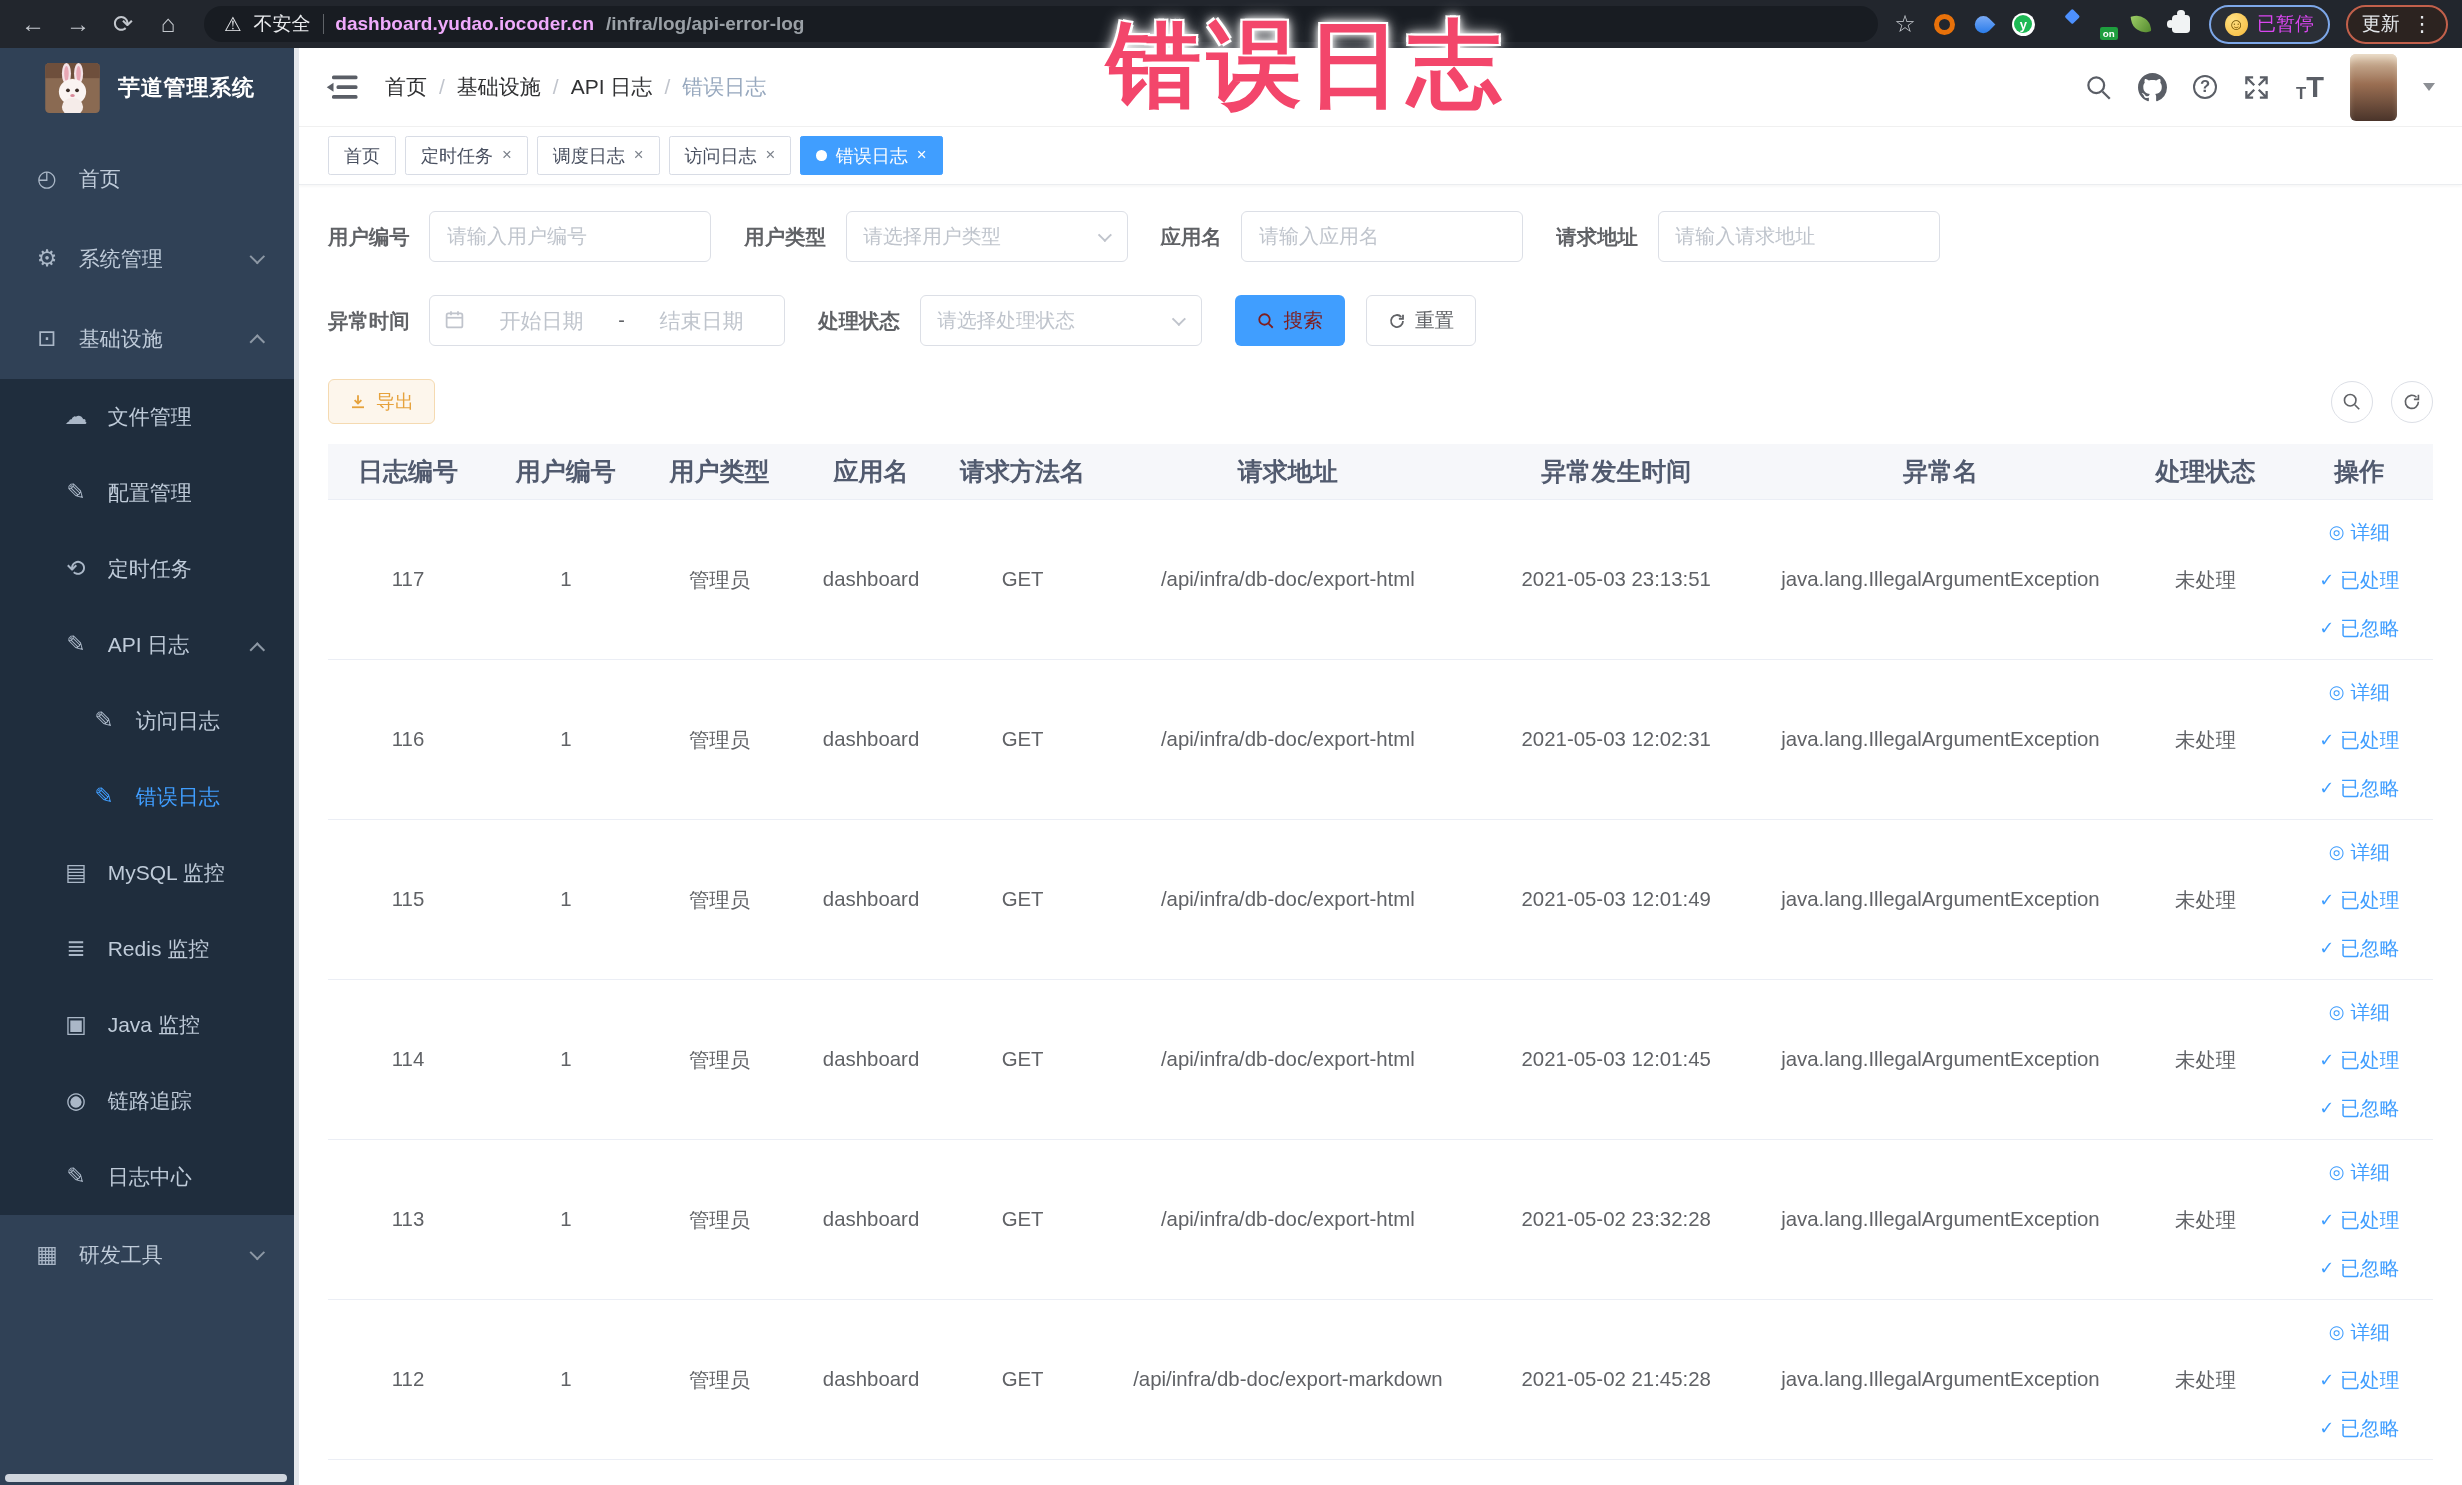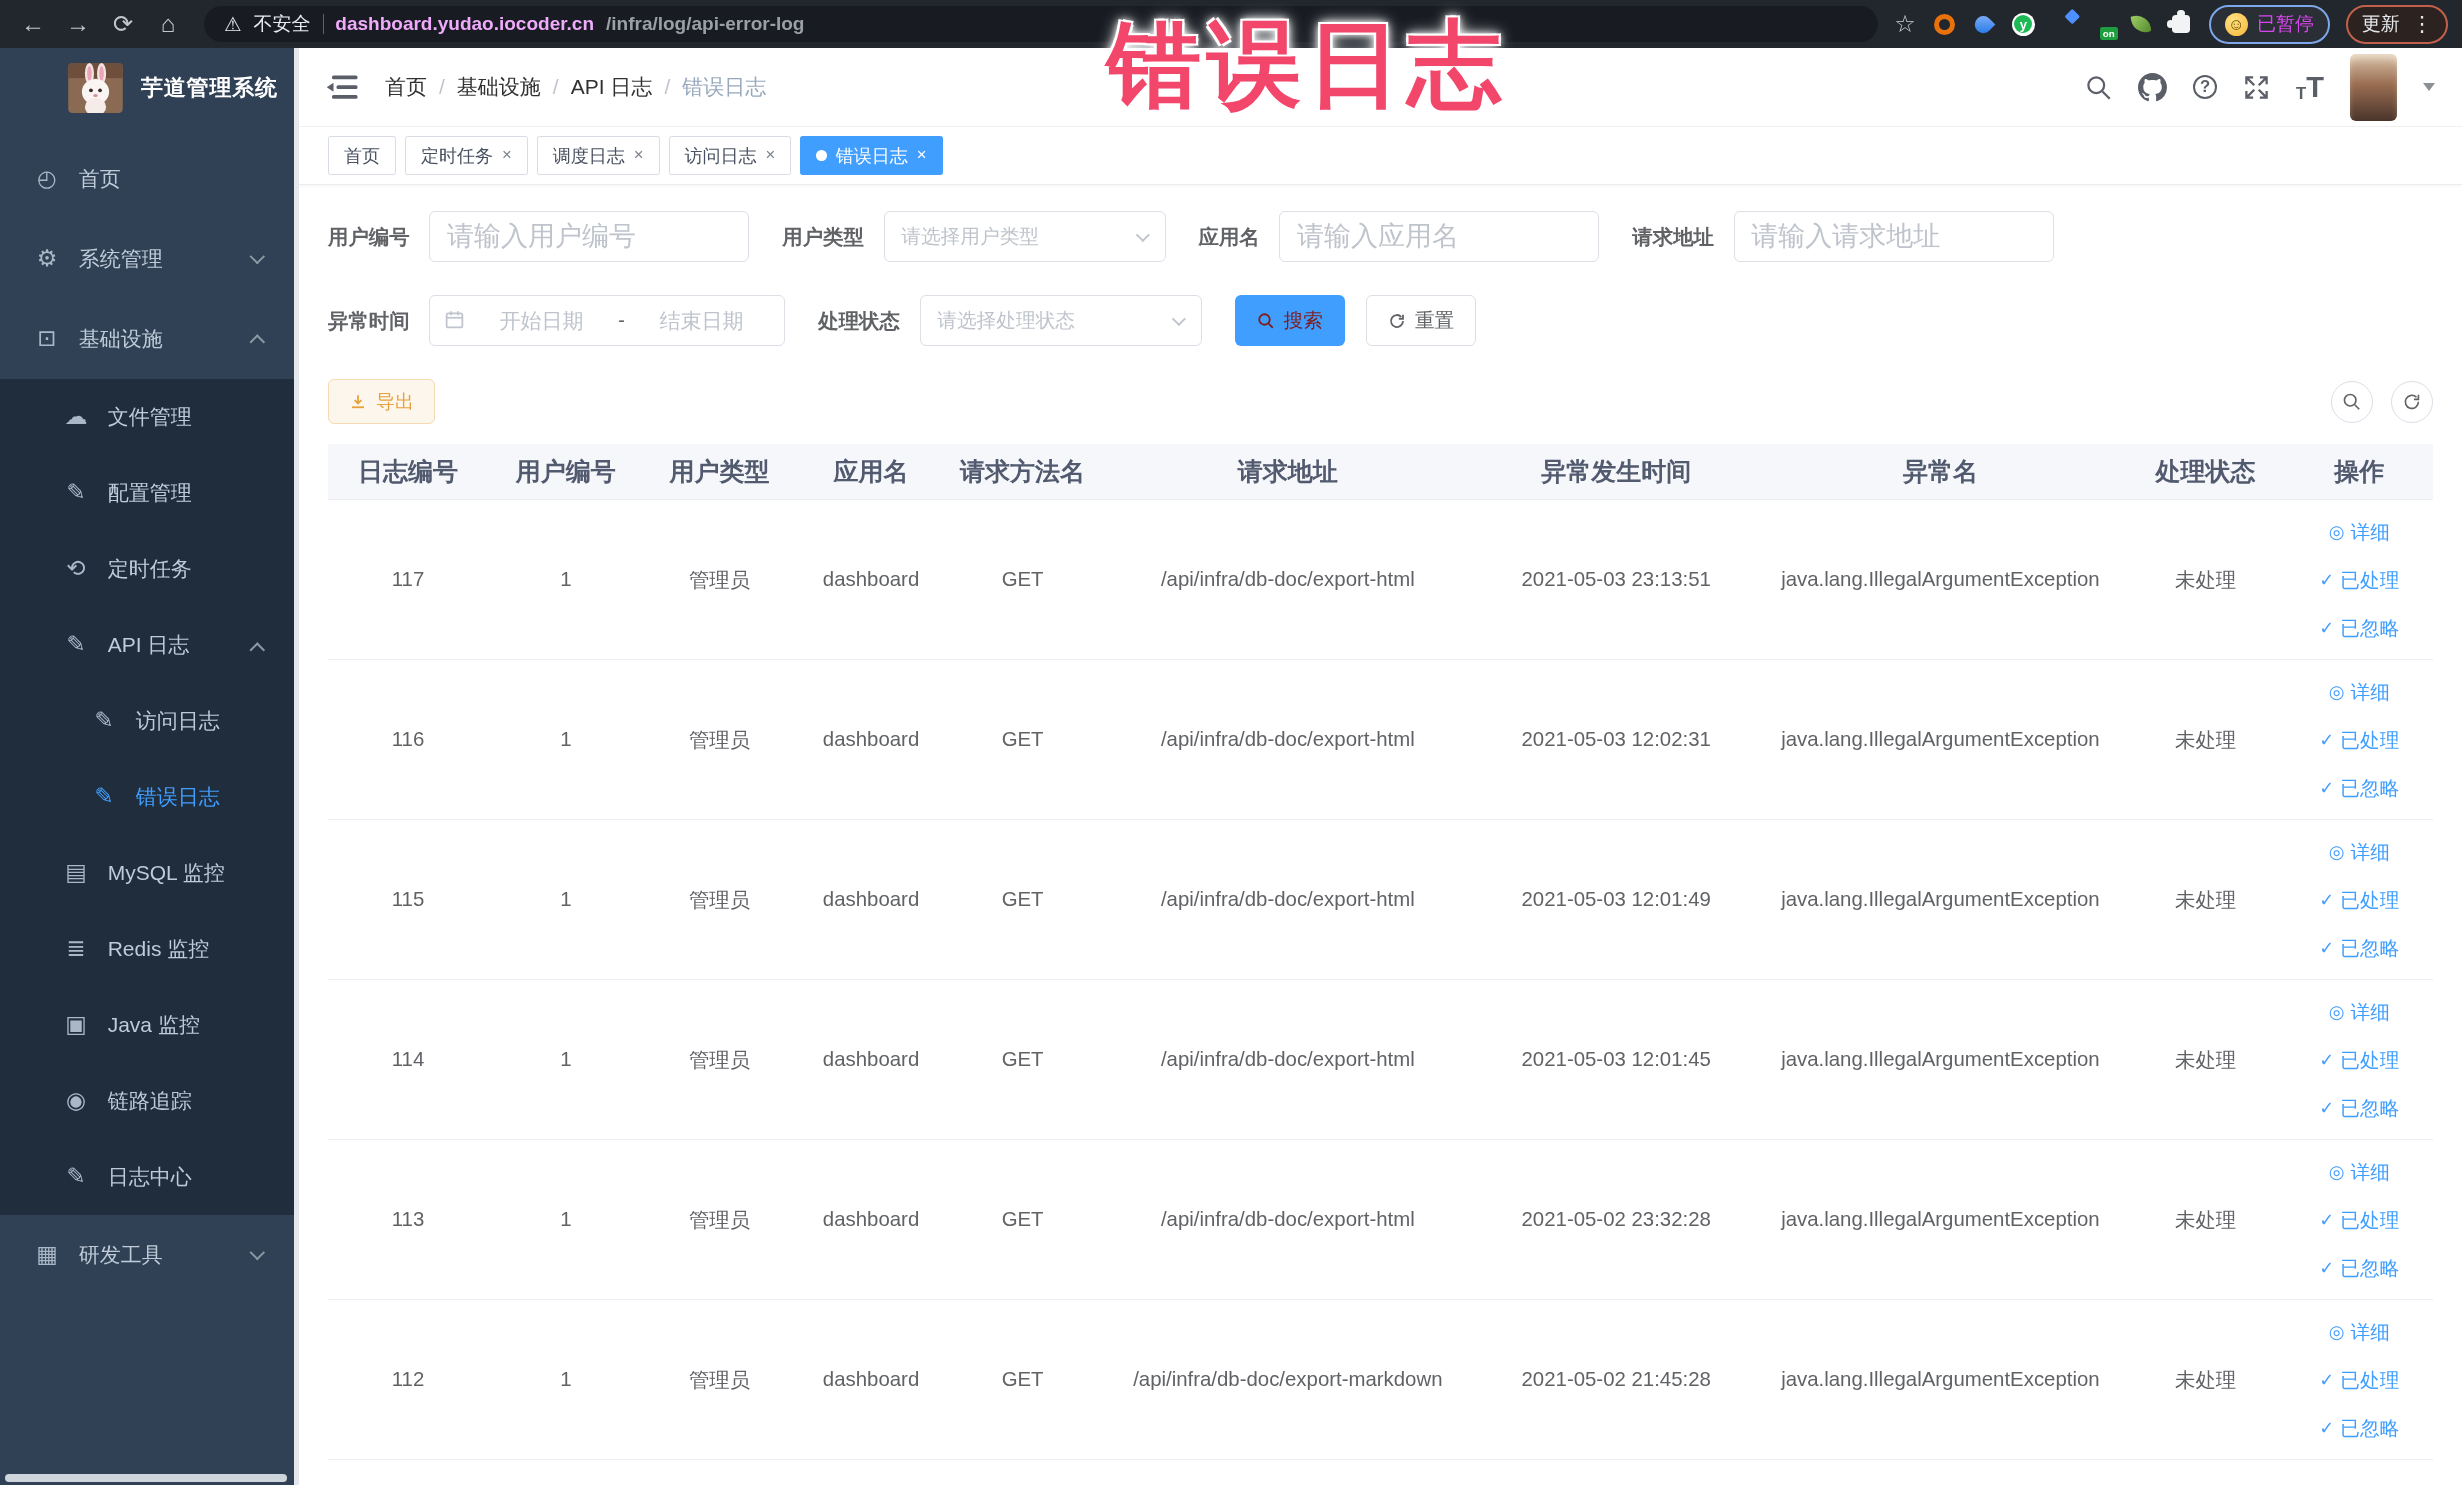--- a/index.html
+++ b/index.html
@@ -36,21 +36,21 @@
   .pause-pill { border:2.3px solid #7da7e8; background:#2a2e35; }
   .emoji-face { width:23px; height:23px; border-radius:50%; background:radial-gradient(circle at 35% 30%,#ffe082,#f6b93b); color:#6b4d00; font-size:16.7px; line-height:23px; text-align:center; }
   .pause-label { color:#d946ef; font-size:19px; }
   .update-pill { border:2.3px solid #c2604b; background:#2c2320; }
   .update-label { color:#e3e6ea; font-size:19px; }
   .kebab { color:#e3e6ea; font-size:21px; margin-left:3px; }
 
   
   .app { display:flex; height:1438px; }
   .sidebar { width:299px; background:#304156; position:relative; flex-shrink:0; overflow:hidden; }
-  .logo-row { height:80px; display:flex; align-items:center; padding-left:68px; gap:18px; }
+  .logo-row { height:80px; display:flex; align-items:center; padding-left:45px; gap:18px; }
   .logo-img { width:55px; height:50px; border-radius:4.5px; overflow:hidden; flex-shrink:0; }
   .logo-title { color:#fff; font-size:22px; font-weight:bold; letter-spacing:0.8px; }
   .menu { margin-top:10.6px; }
   .menu-item { height:80px; display:flex; align-items:center; color:#bfcbd9; font-size:21px; position:relative; cursor:pointer; }
   .submenu-dark .menu-item { height:76px; }
   .menu-item.lvl1 { padding-left:32px; }
   .menu-item.lvl2 { padding-left:61px; }
   .menu-item.lvl3 { padding-left:89px; }
   .mi-icon { width:30px; margin-right:16.7px; font-size:23px; text-align:center; color:#aab7c7; flex-shrink:0; }
   .menu-item.active, .menu-item.active .mi-icon { color:#409eff; }
@@ -82,21 +82,21 @@
   .tag-tab { height:39px; display:flex; align-items:center; padding:0 15px; border:0.8px solid #d8dce5; background:#fff; color:#495060; font-size:18px; gap:9px; cursor:pointer; border-radius:2.3px; }
   .tag-tab .tab-close { font-size:16.7px; color:#7d838c; line-height:1; }
   .tag-tab.active { background:#409eff; border-color:#409eff; color:#fff; }
   .tag-tab.active .tab-close { color:#fff; }
   .tab-dot { width:10.6px; height:10.6px; border-radius:50%; background:#fff; }
 
   .content { padding:26px 29px 0 29px; flex:1; overflow:hidden; }
   .filter-row { display:flex; align-items:center; margin-bottom:33px; }
   .f-group { display:flex; align-items:center; margin-right:33px; }
   .f-label { font-size:20.4px; font-weight:600; color:#606266; margin-right:19.7px; white-space:nowrap; }
-  .f-input { width:320px; height:51px; border:0.8px solid #dcdfe6; border-radius:6px; font-size:27px; padding:0 16.7px; color:#606266; outline:none; font-family:inherit; }
+  .f-input { width:282px; height:51px; border:0.8px solid #dcdfe6; border-radius:6px; font-size:20px; padding:0 16.7px; color:#606266; outline:none; font-family:inherit; }
   .f-input::placeholder { color:#bfc4cc; }
   .f-select { width:282px; height:51px; border:0.8px solid #dcdfe6; border-radius:6px; display:flex; align-items:center; padding:0 16.7px; position:relative; cursor:pointer; }
   .f-select .ph { font-size:19.7px; color:#bfc4cc; }
   .f-select .sel-chev { position:absolute; right:16.7px; top:18px; width:9.8px; height:9.8px; border-right:2.3px solid #c0c4cc; border-bottom:2.3px solid #c0c4cc; transform:rotate(45deg); }
   .daterange { width:356px; height:51px; border:0.8px solid #dcdfe6; border-radius:6px; display:flex; align-items:center; padding:0 13.6px; gap:7.6px; }
   .daterange .ph { flex:1; text-align:center; font-size:21px; color:#bfc4cc; white-space:nowrap; }
   .daterange .dr-sep { color:#606266; font-size:19.7px; }
   .cal-ic { color:#c0c4cc; flex-shrink:0; }
   .btn { height:51px; border-radius:6px; font-size:19.7px; display:inline-flex; align-items:center; justify-content:center; gap:9px; cursor:pointer; border:0.8px solid transparent; padding:0 21px; font-family:inherit; }
   .btn-primary { background:#409eff; color:#7f1d1d; }

